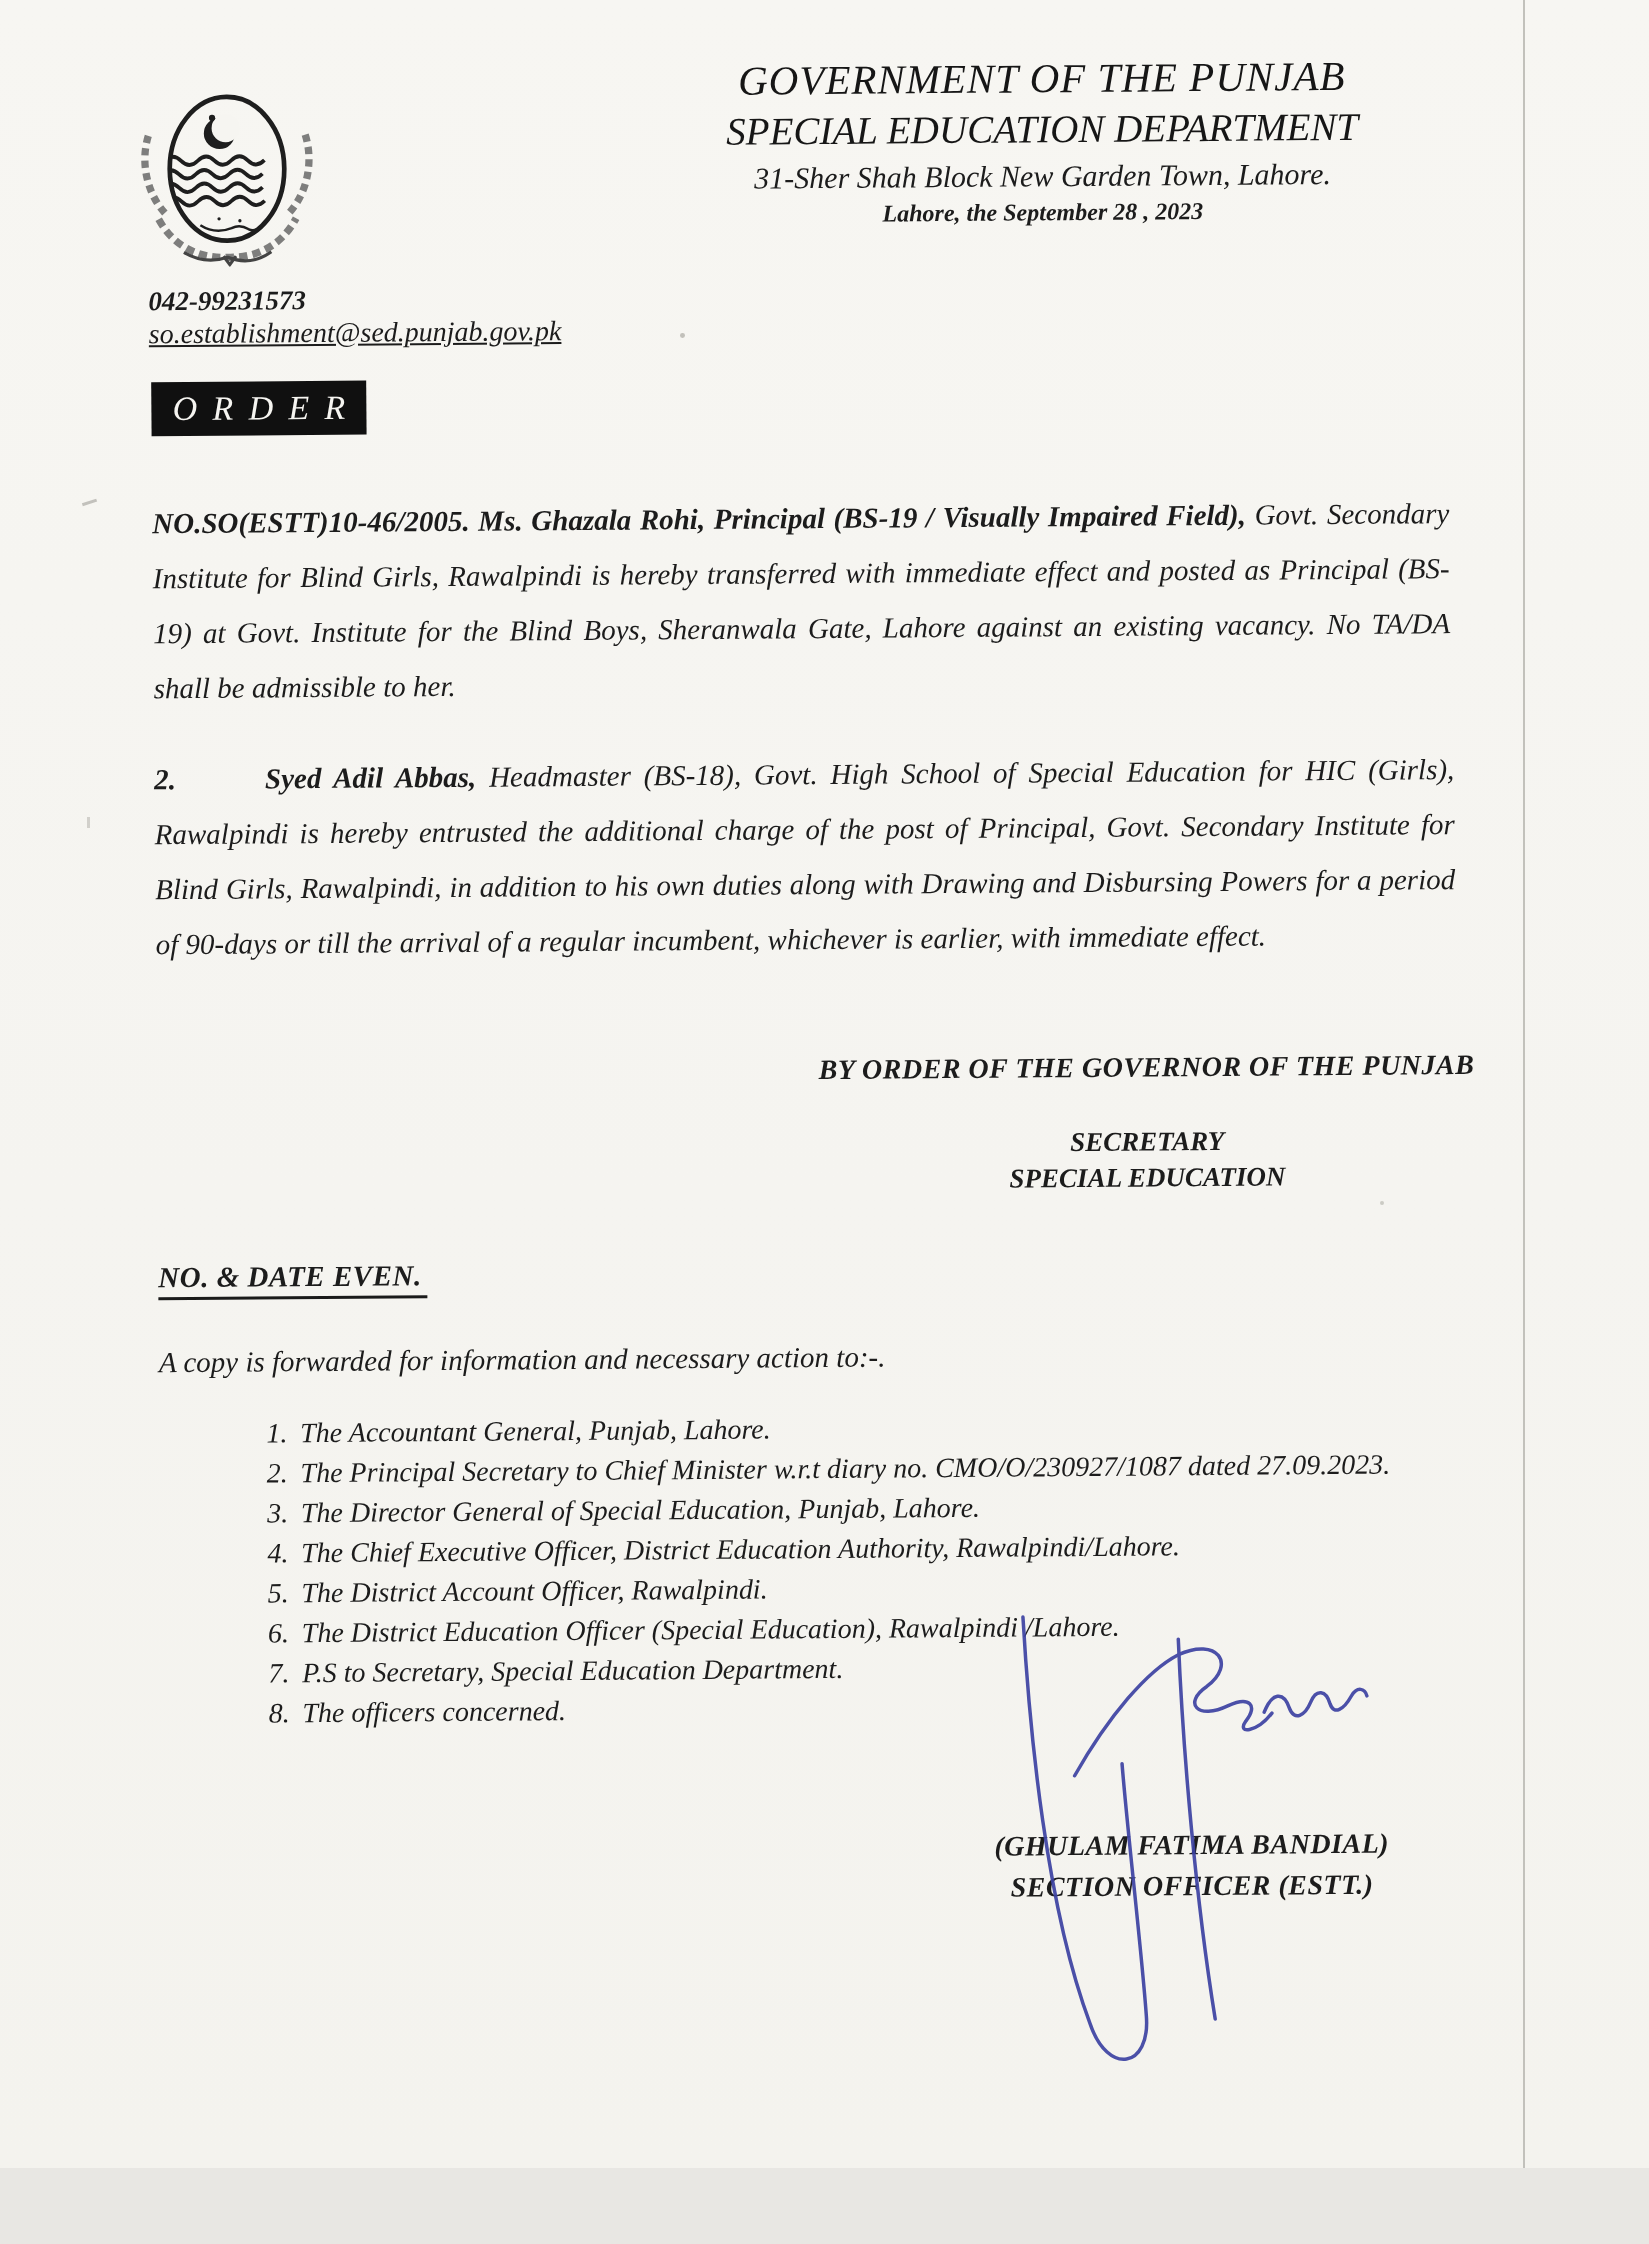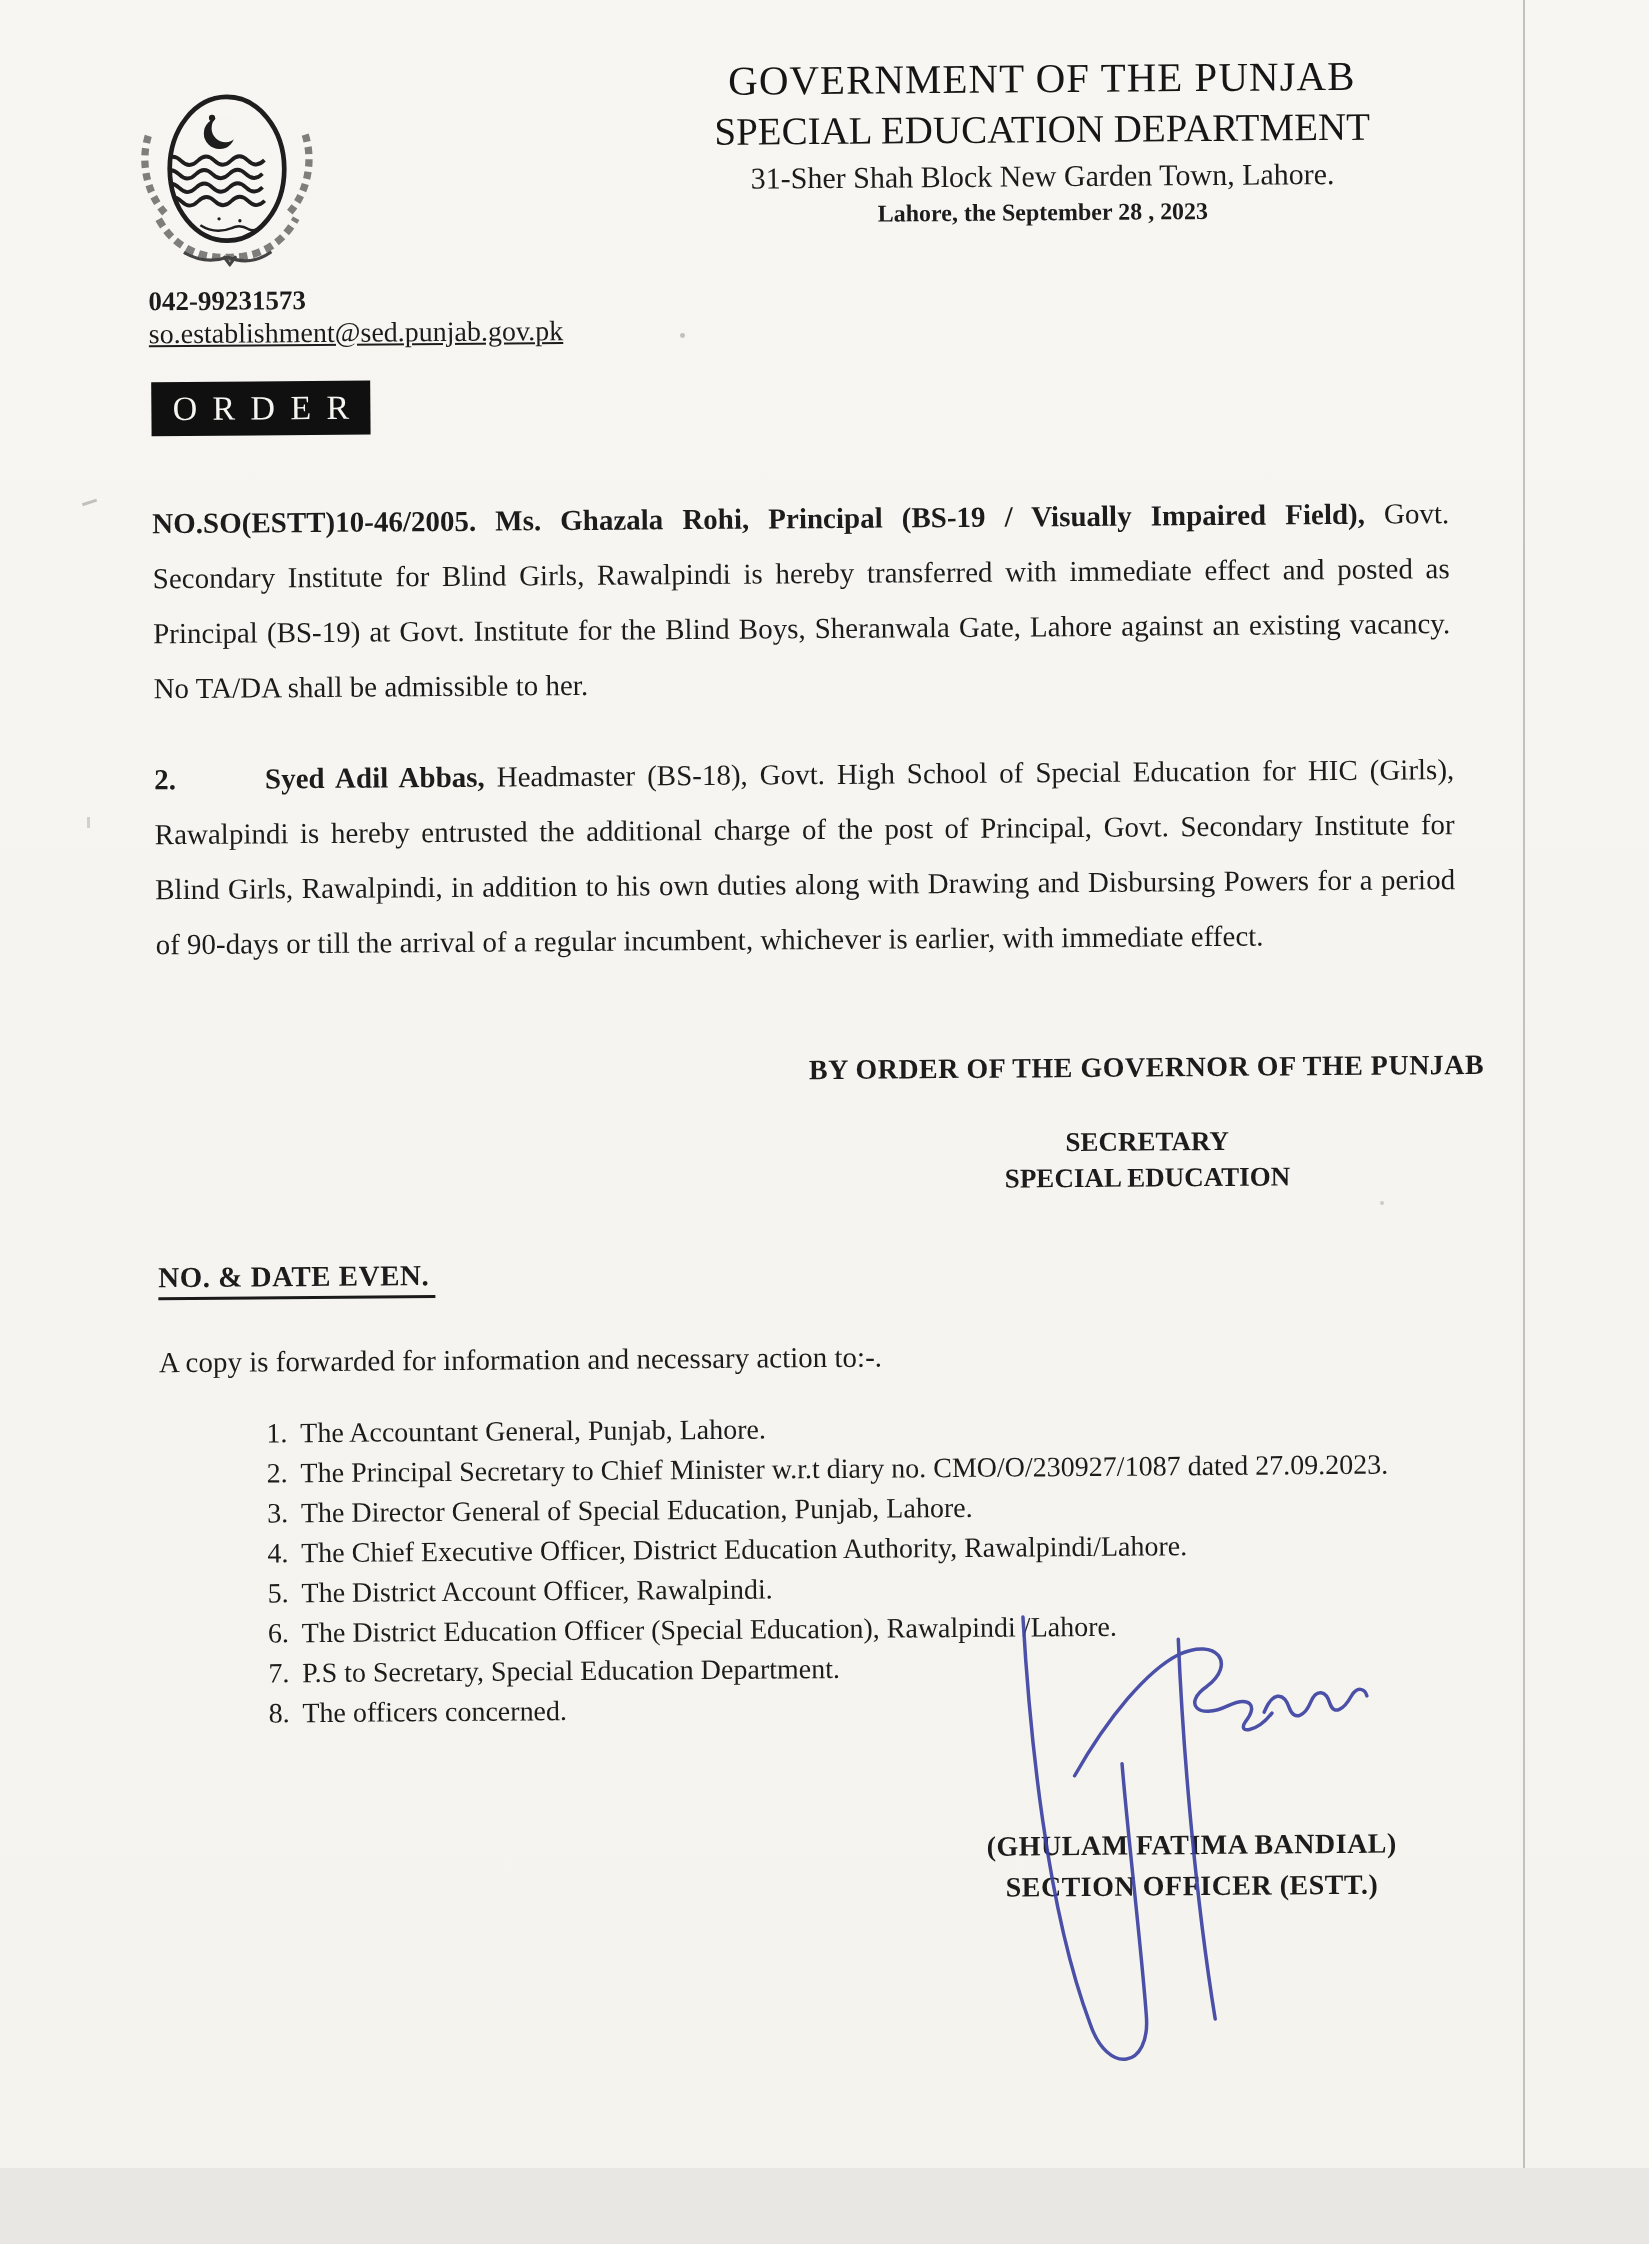--- a/index.html
+++ b/index.html
@@ -3,20 +3,21 @@
 <meta charset="utf-8">
 <style>
   html,body{margin:0;padding:0;background:#e8e7e3;}
   .page{
     position:relative;
     width:1650px;height:2168px;
     background:linear-gradient(180deg,#f7f6f2 0%,#f5f4f0 55%,#f4f3ee 100%);
     font-family:"Liberation Serif","DejaVu Serif",serif;
     color:#1c1c1c;
     overflow:hidden;
+    font-style:italic;
   }
   .doc{position:absolute;inset:0;transform:rotate(-0.45deg);transform-origin:50% 40%;}
 
   
   .logo{position:absolute;left:128px;top:85px;width:209px;height:177px;}
   .header-block{position:absolute;left:582px;top:56px;width:932px;text-align:center;}
   .h-line1{font-size:41px;letter-spacing:1px;color:#161616;}
   .h-line2{font-size:39px;margin-top:3.9px;color:#161616;}
   .h-addr{font-size:30px;margin-top:7.8px;}
   .h-date{font-size:24px;font-weight:bold;margin-top:6.8px;}

